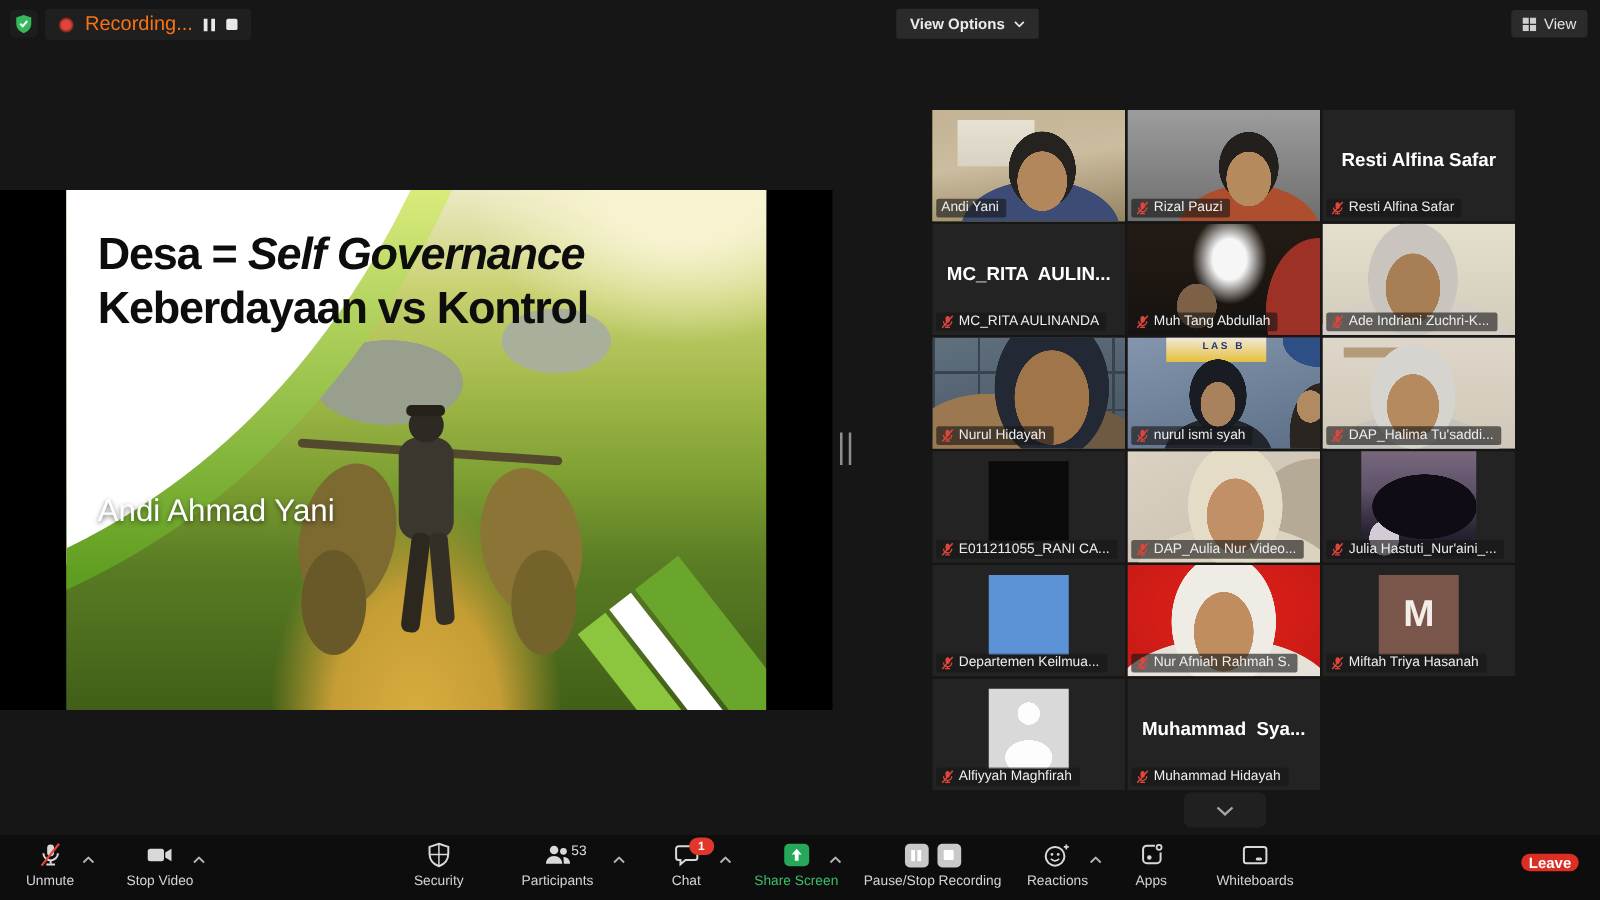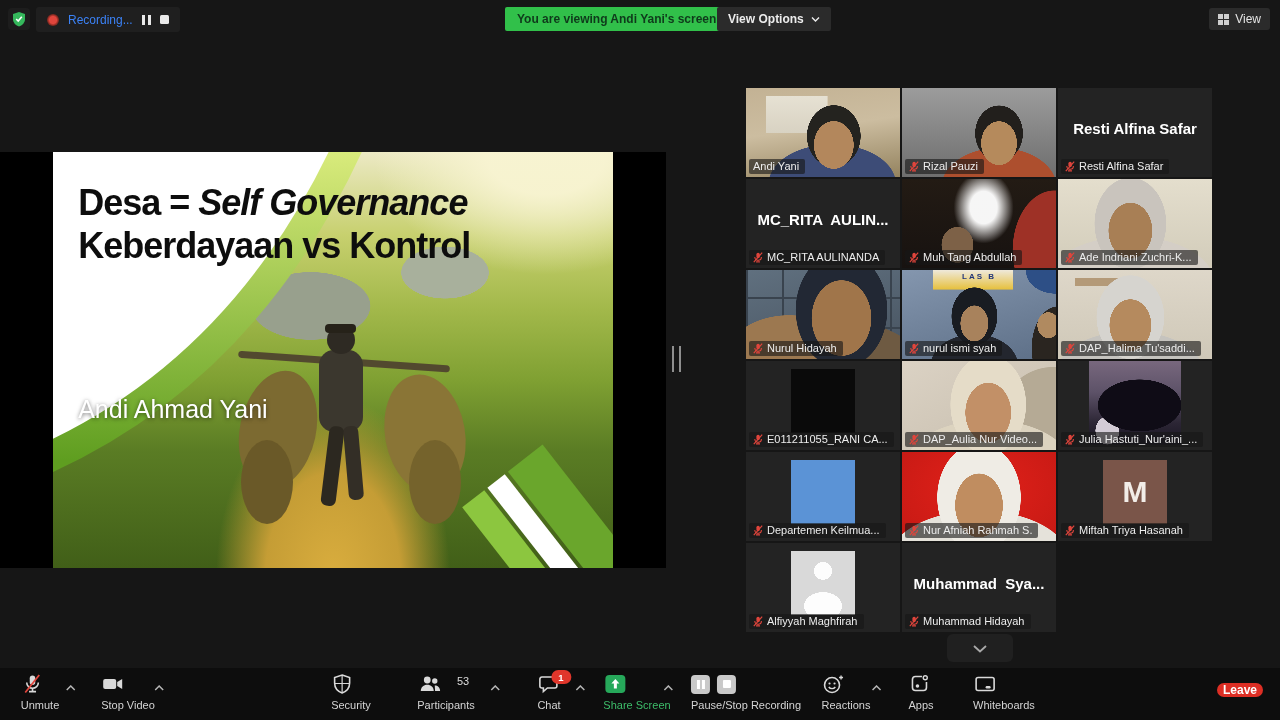--- a/index.html
+++ b/index.html
@@ -4,21 +4,21 @@
 <style>
   html,body{margin:0;padding:0;}
   body{width:1280px;height:720px;overflow:hidden;background:#161616;
        font-family:"Liberation Sans","DejaVu Sans",sans-serif;position:relative;}
 
   
   .topbar{position:absolute;left:0;top:0;width:1280px;height:36px;}
   .shield-btn{position:absolute;left:8px;top:8px;width:22px;height:22px;display:flex;align-items:center;justify-content:center;background:#1d1d1d;border-radius:4px;}
   .rec-box{position:absolute;left:36px;top:7px;height:25px;background:#1f1f1f;border-radius:3px;display:flex;align-items:center;gap:9px;padding:0 11px;}
   .rec-dot{width:12px;height:12px;border-radius:50%;background:radial-gradient(circle,#e0453c 42%,#8a2b22 62%,#401713 100%);}
-  .rec-text{font-size:12px;color:#3b82f6;}
+  .rec-text{font-size:16px;color:#f97316;}
   .rec-pause{display:flex;gap:3px;align-items:center;cursor:default;}
   .rec-pause i{display:block;width:3px;height:10px;background:#e9e9e9;}
   .rec-stop{width:9px;height:9px;background:#e9e9e9;border-radius:1.5px;}
   .banner{position:absolute;left:505px;top:7px;height:24px;background:#31c04a;color:#0f3a1b;
           font-size:12px;font-weight:bold;display:flex;align-items:center;padding:0 12px;border-radius:2px;}
   .view-options{position:absolute;left:717px;top:7px;height:24px;background:#2b2b2b;color:#ececec;
           font-size:12px;font-weight:600;display:flex;align-items:center;gap:7px;padding:0 11px;border-radius:2px;}
   .view-btn{position:absolute;right:10px;top:8px;height:22px;background:#2b2b2b;border-radius:3px;color:#e4e4e4;
           font-size:12px;display:flex;align-items:center;gap:6px;padding:0 9px;}
 
@@ -125,21 +125,21 @@
     radial-gradient(42px 54px at 50% 51%, #efece5 99%, rgba(0,0,0,0) 100%),
     radial-gradient(92px 52px at 50% 124%, #e5e2da 99%, rgba(0,0,0,0) 100%),
     radial-gradient(140px 100px at 50% 40%, #e2211a 0%, #bc1712 100%);}
 
   .more-btn{position:absolute;left:947px;top:634px;width:66px;height:28px;background:#202020;
             border-radius:6px;display:flex;align-items:center;justify-content:center;}
 
   
   .toolbar{position:absolute;left:0;bottom:0;width:1280px;height:52px;background:#0d0d0d;}
   .tb{position:absolute;top:5px;transform:translateX(-50%);display:flex;flex-direction:column;
-      gap:4px;width:max-content;}
+      align-items:center;gap:4px;width:max-content;}
   .tb-label{font-size:11px;color:#d4d4d4;white-space:nowrap;}
   .tb .caret{position:absolute;top:12px;left:calc(50% + 26px);}
   .tb-participants .caret{left:calc(50% + 44px);}
   .pcount{position:absolute;left:calc(50% + 11px);top:2px;font-size:11px;color:#dcdcdc;}
   .chat-badge{position:absolute;left:calc(50% + 2px);top:-3px;min-width:14px;height:14px;border-radius:8px;
       background:#e0362b;color:#fff;font-size:9.5px;font-weight:bold;display:flex;align-items:center;
       justify-content:center;padding:0 3px;}
   .share-label{color:#3dbd6a;}
   .rec-ics{display:flex;gap:7px;height:22px;align-items:center;}
   .rec-ic{width:19px;height:19px;border-radius:4px;background:#c9c9c9;display:flex;align-items:center;
@@ -162,21 +162,20 @@
   </div>
   <div class="rec-box">
     <span class="rec-dot"></span>
     <span class="rec-text">Recording...</span>
     <span class="rec-pause">
         <i></i>
         <i></i>
       </span>
     <span class="rec-stop"></span>
   </div>
-  <div class="banner">You are viewing Andi Yani's screen</div>
   <div class="view-options">
     <span>View Options</span>
     <svg width="9" height="6" viewBox="0 0 9 6">
       <polyline points="1,1.5 4.5,5 8,1.5" fill="none" stroke="#ececec" stroke-width="1.4"></polyline>
     </svg>
   </div>
   <div class="view-btn">
     <svg width="11" height="11" viewBox="0 0 11 11">
       <rect x="0" y="0" width="5" height="5" fill="#cfcfcf"></rect>
         <rect x="6" y="0" width="5" height="5" fill="#cfcfcf"></rect>

